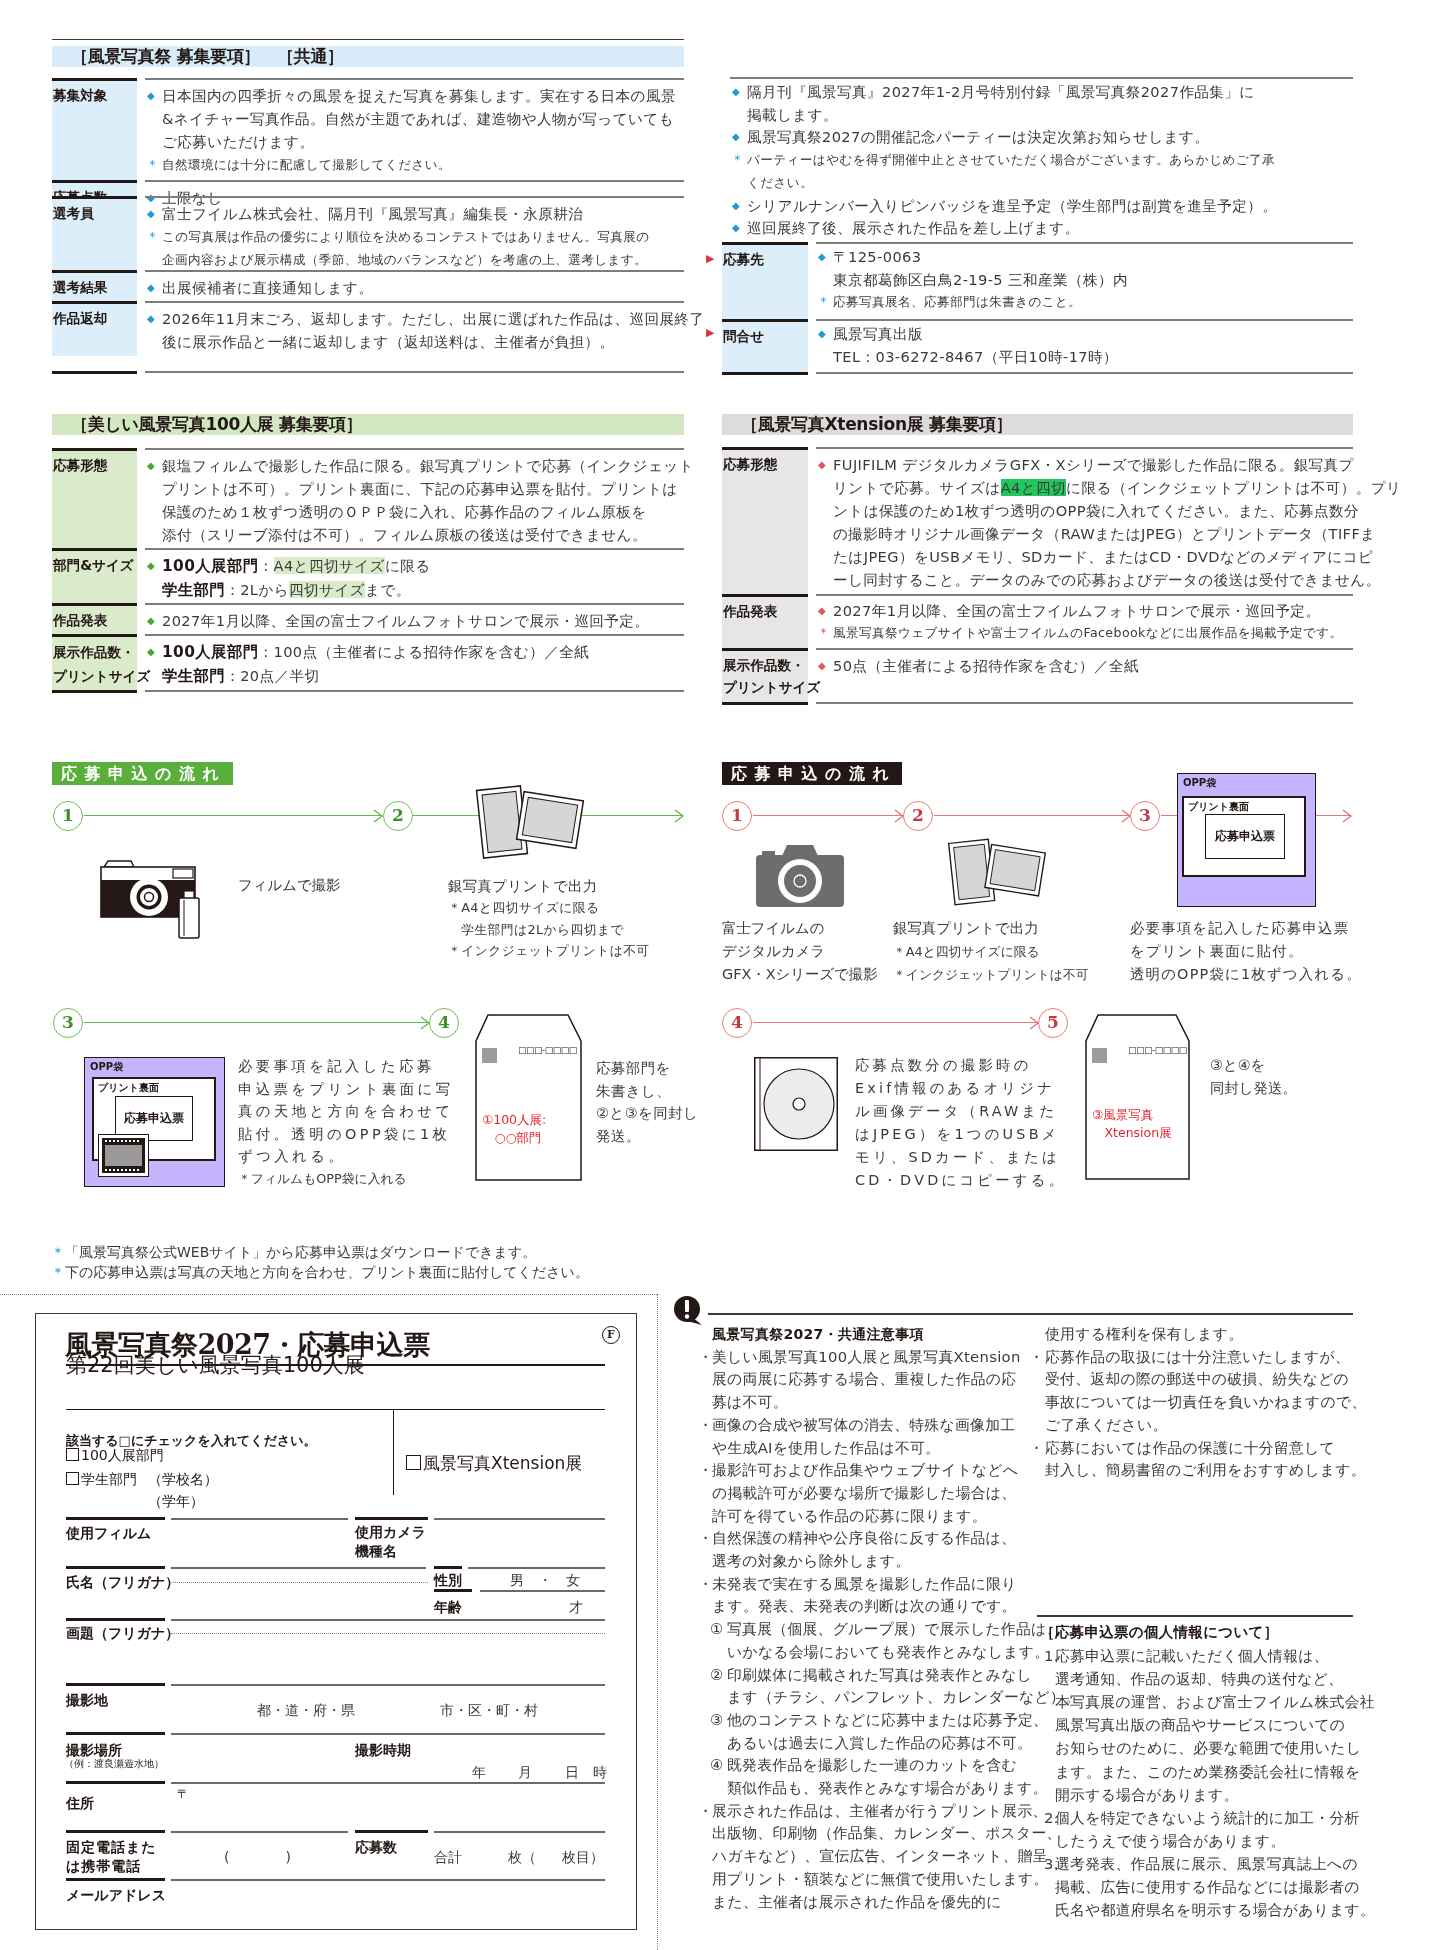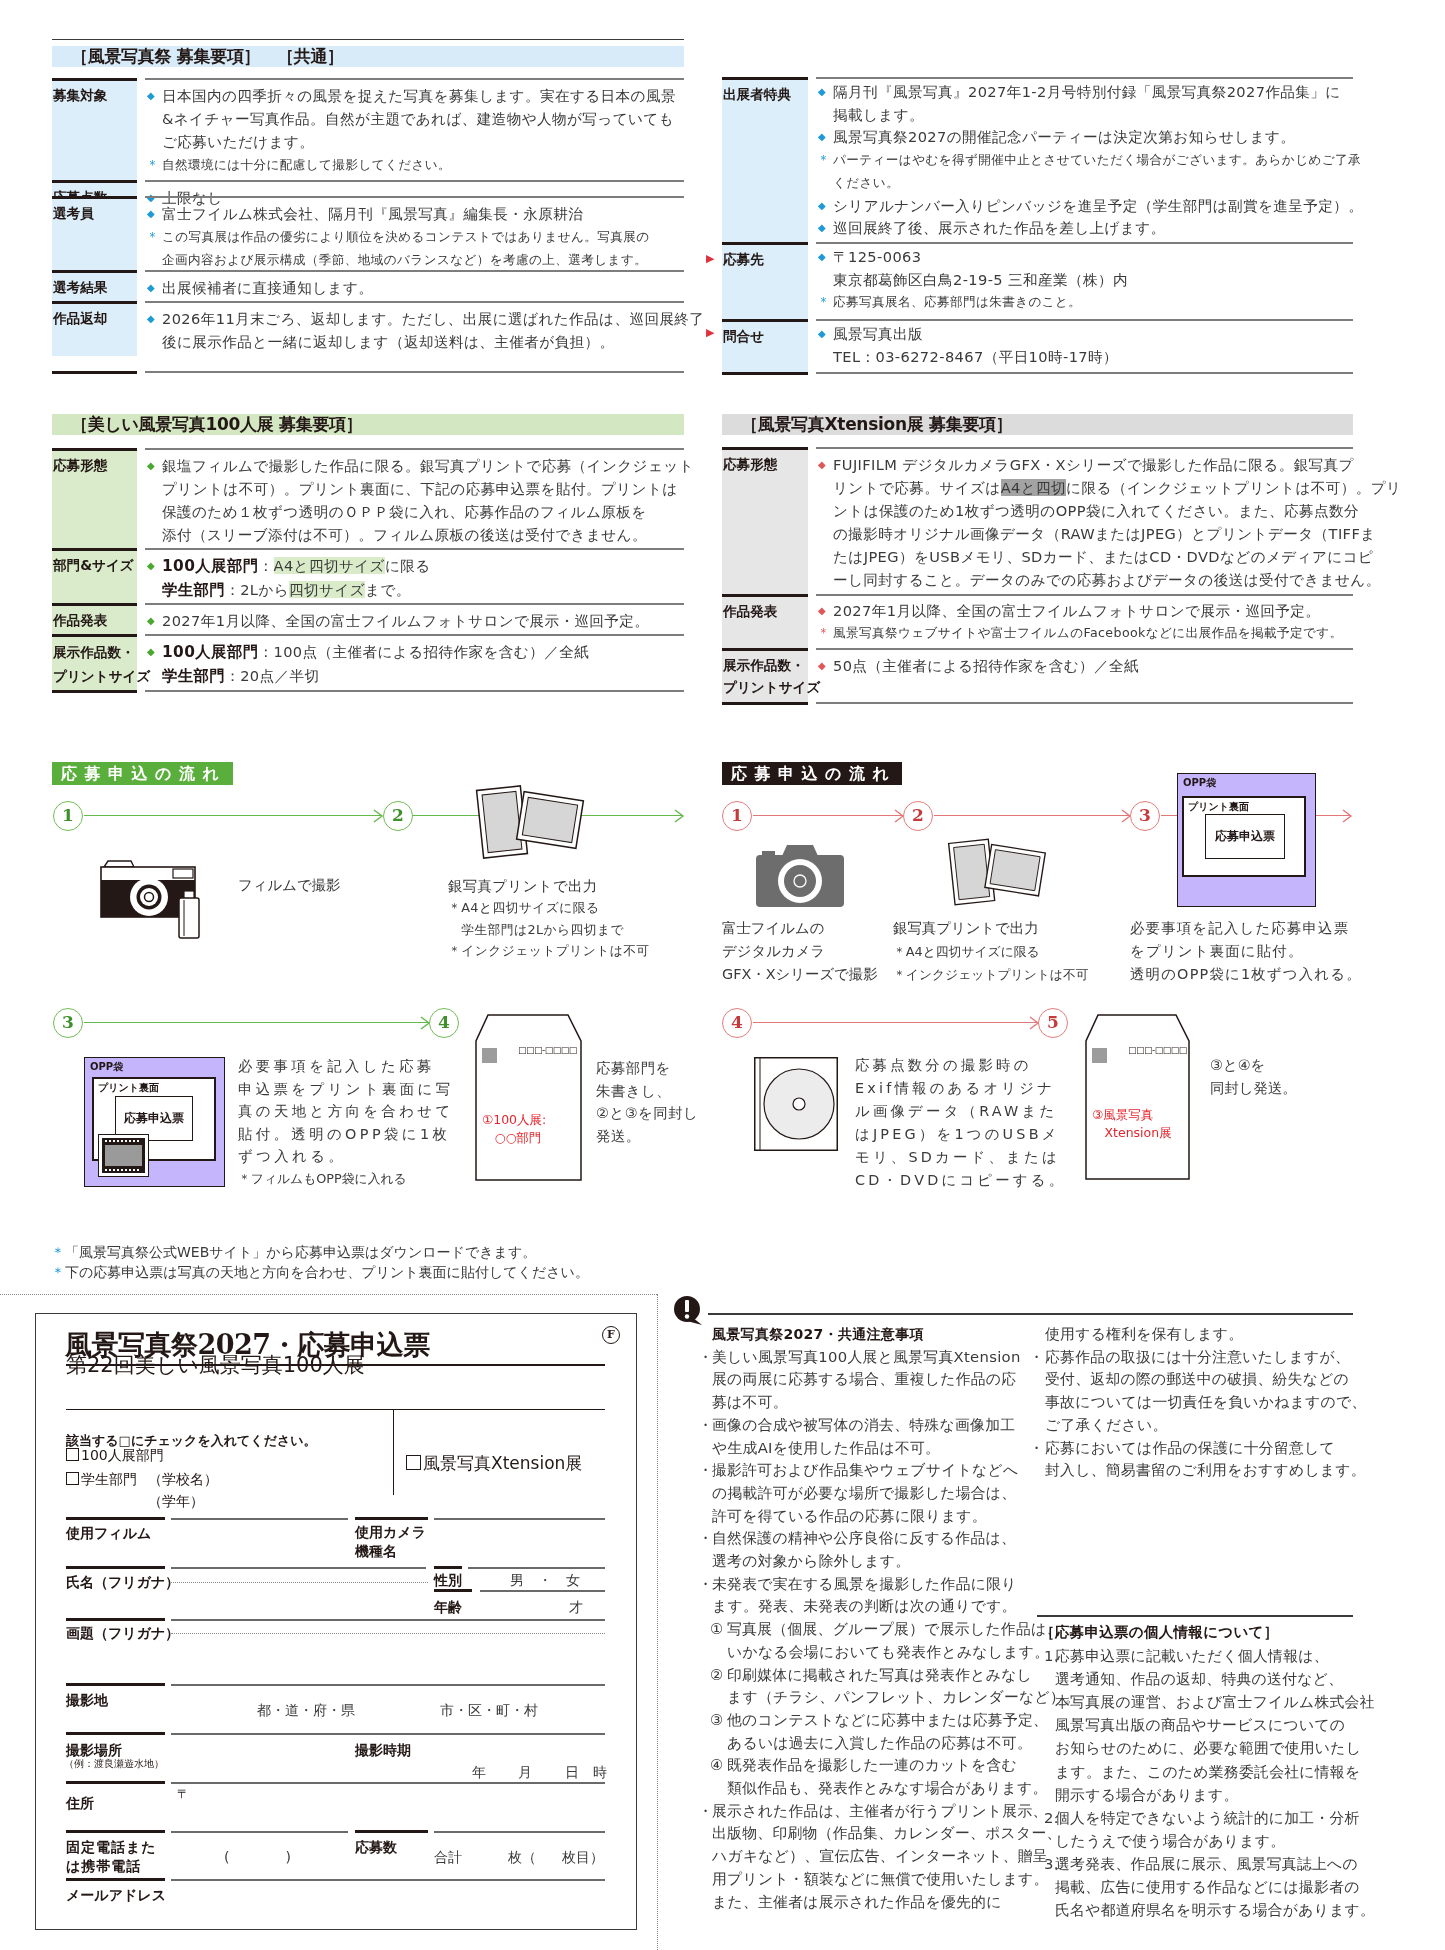--- a/index.html
+++ b/index.html
@@ -13,21 +13,21 @@
 .cnt{flex:1;margin-left:8px;border-top:2px solid #7d7d7d;padding-top:4px;min-width:0}
 .item{display:flex;font-size:14.6px;line-height:23px;color:#3a3a3a;letter-spacing:0.4px}
 .mk{width:17px;flex:none;font-size:10px;padding-left:2px}
 .note .mk{font-size:13px;padding-left:1px}
 .tx{white-space:pre}
 .note .tx{font-size:12.6px}
 .tight .lab,.tight .item{line-height:22.7px}
 .tight .cnt{padding-top:2px}
 .b-blue{color:#1e9ad6}.b-green{color:#4aa830}.b-red{color:#e0575a}
 .dept{font-weight:bold;color:#231815;font-size:15.4px}
-.hl-g{background:#d9ebc9}.hl-r{background:#a3a3a3}
+.hl-g{background:#d9ebc9}.hl-r{background:#22c55e}
 .end{position:absolute;display:flex}
 .end .el{width:85px;height:3px;background:#231815;flex:none}
 .end .ec{flex:1;margin-left:8px;height:2px;background:#7d7d7d}
 .flag{position:absolute;font-size:11px;color:#e0323c;line-height:14px}
 
 .flow-tag{position:absolute;height:23px;line-height:23px;color:#fff;font-weight:bold;font-size:16px;letter-spacing:7.5px;padding-left:9px;white-space:pre}
 .circ{position:absolute;width:30px;height:30px;border-radius:50%;border:1.6px solid;background:#fff;text-align:center;font-family:"DejaVu Serif",serif;font-weight:bold;font-size:17px;line-height:26px}
 .circ.g{border-color:#72bd55;color:#3f8f2a}
 .circ.r{border-color:#e47d7d;color:#c53a3c}
 .fline{position:absolute;height:1.4px}
@@ -121,21 +121,20 @@
     </div>
   </div>
 </div>
 <div class="end" style="left:52px;top:371px;width:632px">
     <div class="el"></div>
     <div class="ec"></div>
   </div>
 
 <div class="spec tight" style="left:722px;top:77px;width:631px">
   <div class="row" style="height:165px">
-    <div class="lab" style="background:#dbeefa;width:86px">出展者特典</div>
     <div class="cnt">
       <div class="item">
           <span class="mk b-blue">◆</span>
           <span class="tx">隔月刊『風景写真』2027年1-2月号特別付録「風景写真祭2027作品集」に
 掲載します。</span>
         </div>
       <div class="item">
           <span class="mk b-blue">◆</span>
           <span class="tx">風景写真祭2027の開催記念パーティーは決定次第お知らせします。</span>
         </div>

